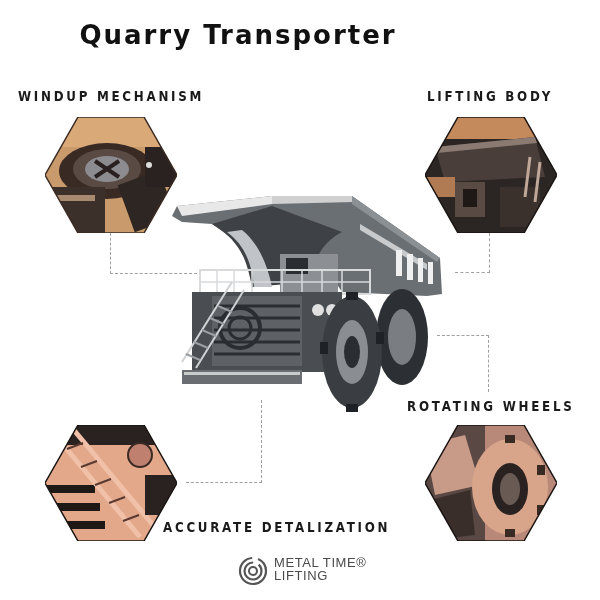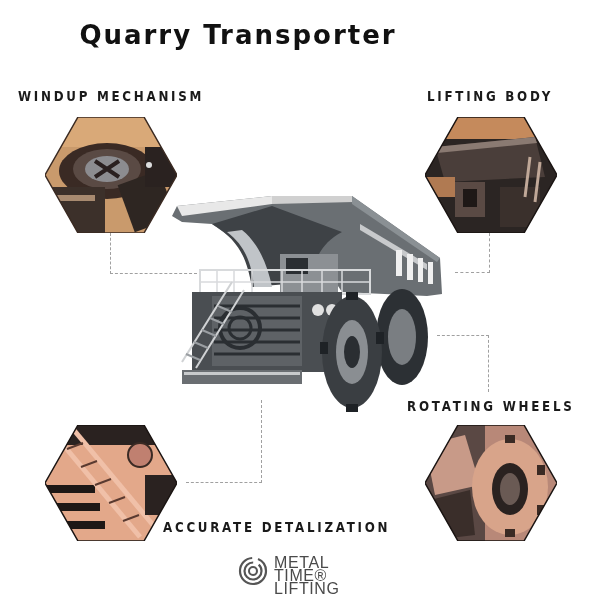--- a/index.html
+++ b/index.html
@@ -3,21 +3,21 @@
 <meta charset="utf-8">
 <style>
   html, body { margin:0; padding:0; background:#ffffff; }
   body { width:600px; height:600px; position:relative; overflow:hidden; font-family:"DejaVu Sans", sans-serif; }
   .title { position:absolute; left:0; top:20px; width:476px; text-align:center; font-family:"DejaVu Sans", sans-serif; font-weight:bold; font-size:26px; letter-spacing:2px; color:#111; }
   .label { position:absolute; font-family:"DejaVu Sans", sans-serif; font-weight:bold; font-size:14px; letter-spacing:3.2px; color:#1a1a1a; white-space:nowrap; transform:scaleX(0.85); transform-origin:left center; }
   .hex { position:absolute; width:132px; height:116px; }
   .dash { position:absolute; border-color:#a0a0a0; border-style:dashed; border-width:0; }
   .truck { position:absolute; left:172px; top:192px; width:276px; height:226px; }
   .logo { position:absolute; left:236px; top:553px; width:140px; height:36px; }
-  .logo-text { position:absolute; left:38px; top:3px; font-family:"Liberation Sans", sans-serif; font-size:16px; line-height:13px; color:#4a4a4a; letter-spacing:0.6px; }
+  .logo-text { position:absolute; left:38px; top:3px; font-family:"Liberation Sans", sans-serif; font-size:13px; line-height:13px; color:#4a4a4a; letter-spacing:0.6px; }
 </style>
 </head>
 <body>
 
 <div class="title">Quarry Transporter</div>
 
 <div class="label" style="left:18px; top:88px;">WINDUP MECHANISM</div>
 <div class="label" style="left:427px; top:88px;">LIFTING BODY</div>
 <div class="label" style="left:407px; top:398px;">ROTATING WHEELS</div>
 <div class="label" style="left:163px; top:519px;">ACCURATE DETALIZATION</div>

